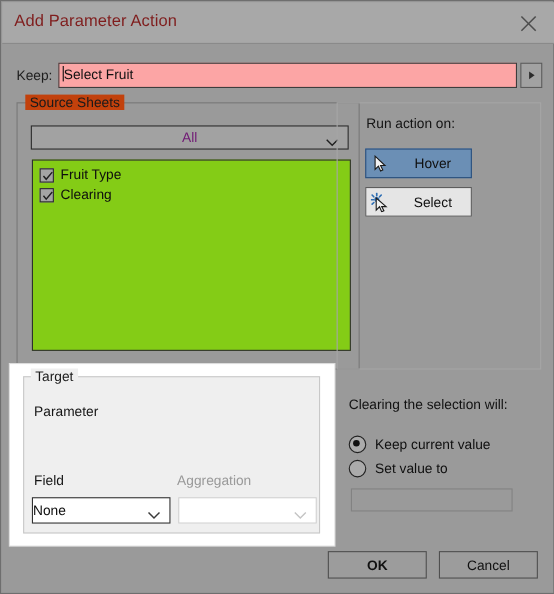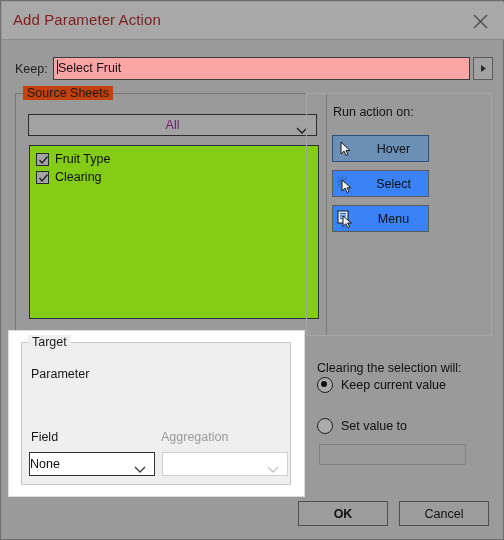--- a/index.html
+++ b/index.html
@@ -166,21 +166,21 @@
   .run-label {
     position: absolute;
     left: 332px; top: 104px;
     font-size: 12.5px;
     color: #141414;
   }
   .act-btn {
     position: absolute;
     left: 331px;
     width: 97px; height: 27px;
-    background: #3b82f6;
+    background: #e5e5e5;
     border: 1px solid #5c5c5c;
     box-sizing: border-box;
     display: flex;
     align-items: center;
   }
   .act-btn.sel {
     background: #6b8fb5;
     border: 1px solid #2a4f7c;
   }
   .act-btn .ico {
@@ -206,21 +206,21 @@
     font-size: 12.5px;
     color: #121212;
   }
   .radio-row {
     position: absolute;
     left: 316px;
     display: flex;
     align-items: center;
     gap: 8px;
   }
-  #radio-keep { top: 376px; }
+  #radio-keep { top: 395px; }
   #radio-set  { top: 417px; }
   .radio {
     width: 14px; height: 14px;
     border-radius: 50%;
     border: 1px solid #222;
     background: #ababab;
     position: relative;
     flex: none;
   }
   .radio.on::after {
@@ -403,32 +403,20 @@
           <line x1="0.6" y1="6.6" x2="2.8" y2="6.6"></line>
           <line x1="1.3" y1="10.6" x2="2.9" y2="9.1"></line>
         </g>
         <circle cx="5.6" cy="6.4" r="2.3" fill="#2f6fb5"></circle>
         <polygon points="5,5 5,16 8,13 10,17.5 12,16.5 10,12.8 14,12.8" fill="#f2f2f2" stroke="#1b1b1b" stroke-width="1"></polygon>
       </svg>
     </span>
     <span class="cap">Select</span>
   </div>
 
-  <div class="act-btn" id="btn-menu">
-    <span class="ico">
-      <svg width="18" height="18" viewBox="0 0 18 18">
-        <rect x="1" y="1" width="10" height="12" fill="#e9eef5" stroke="#1b1b1b" stroke-width="1"></rect>
-        <line x1="3" y1="3.6" x2="9" y2="3.6" stroke="#2f6fb5" stroke-width="1.4"></line>
-        <line x1="3" y1="6" x2="9" y2="6" stroke="#2f6fb5" stroke-width="1.4"></line>
-        <line x1="3" y1="8.4" x2="7" y2="8.4" stroke="#2f6fb5" stroke-width="1.4"></line>
-        <polygon points="6,6 6,16.5 8.8,13.7 10.7,17.6 12.6,16.7 10.7,13 14.4,13" fill="#f2f2f2" stroke="#1b1b1b" stroke-width="1"></polygon>
-      </svg>
-    </span>
-    <span class="cap">Menu</span>
-  </div>
 
   <div class="clearing-label">Clearing the selection will:</div>
 
   <div class="radio-row" id="radio-keep">
     <span class="radio on"></span>
     <span class="rl">Keep current value</span>
   </div>
 
   <div class="radio-row" id="radio-set">
     <span class="radio"></span>

